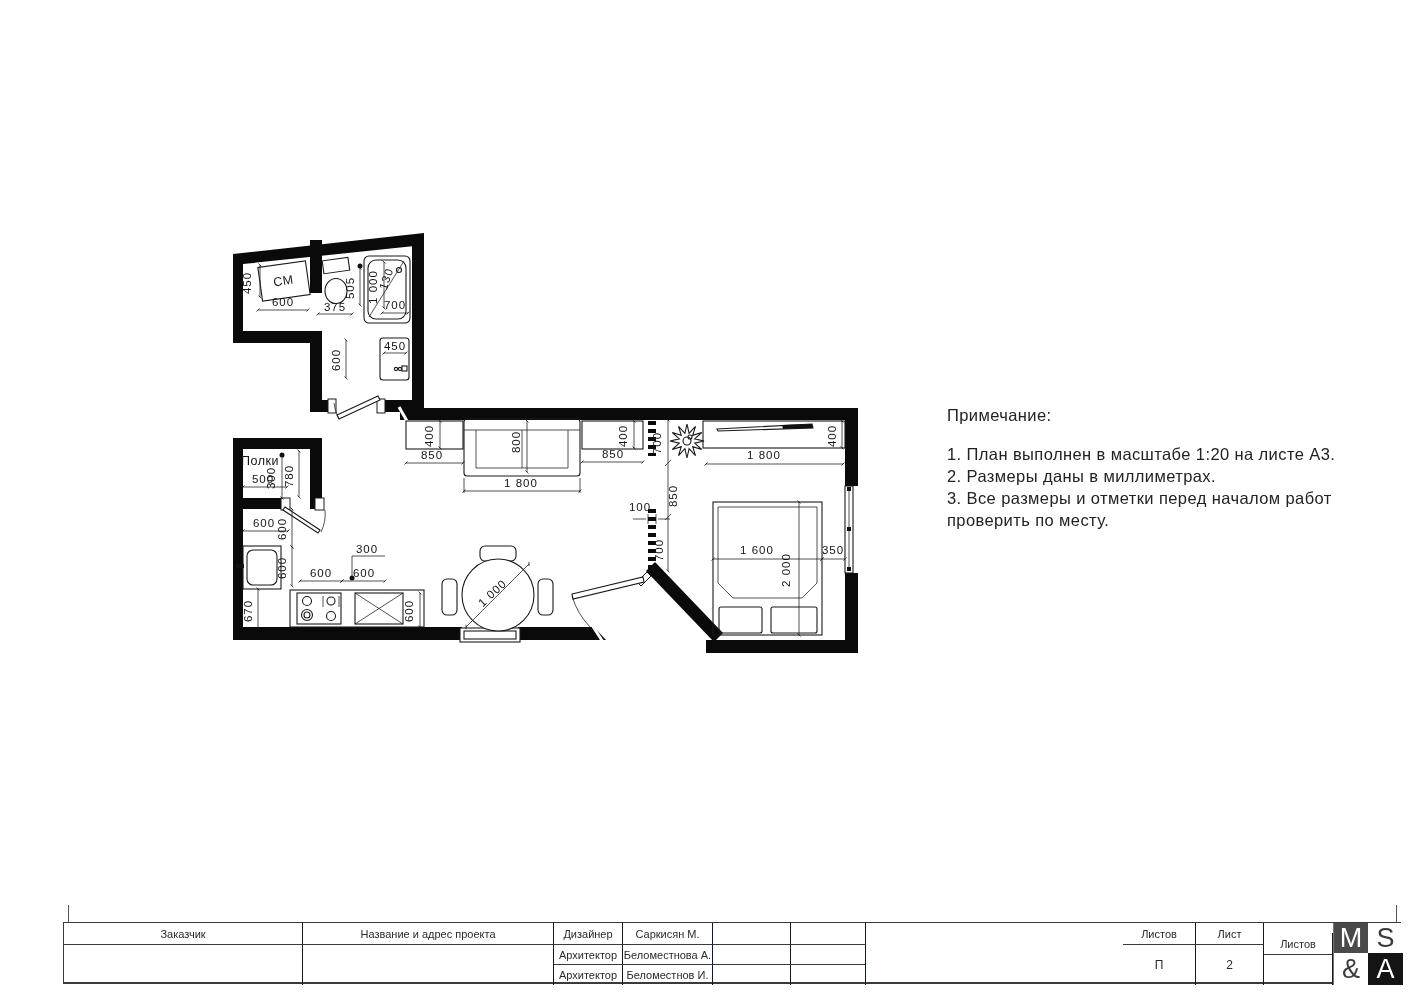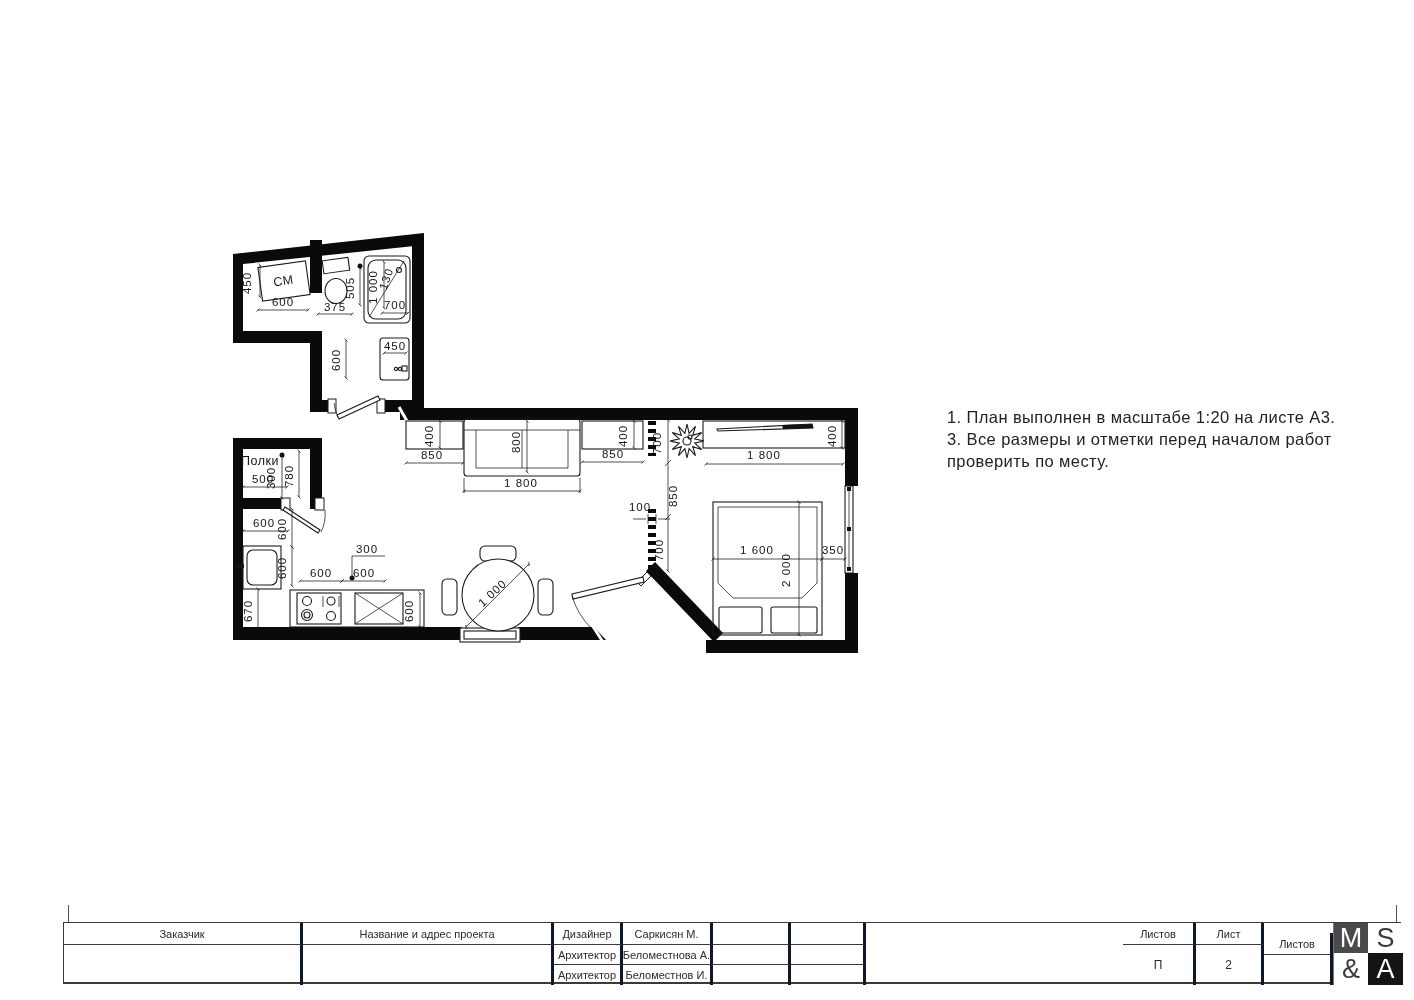--- a/index.html
+++ b/index.html
@@ -21,21 +21,21 @@
   .big{font-size:12.5px;letter-spacing:0.5px;}
   
   .notes{position:absolute;left:947px;top:406px;width:392px;font-size:16.5px;
          letter-spacing:0.4px;color:#222;}
   .notes-heading{margin-bottom:18px;}
   .note-line{line-height:22px;}
   
   .tb{position:absolute;left:63px;top:922px;width:1338px;height:62px;
       border:1px solid #3a3a3a;border-bottom-width:2px;box-sizing:border-box;
       font-size:11px;color:#2a2a2a;}
-  .cell{position:absolute;box-sizing:border-box;border-right:3px solid #0f172a;
+  .cell{position:absolute;box-sizing:border-box;border-right:1px solid #0f172a;
         display:flex;align-items:center;justify-content:center;white-space:nowrap;
         overflow:hidden;}
   .cb{border-bottom:1px solid #3a3a3a;}
   .sheet-title{font-size:15px;letter-spacing:0.4px;}
   .stage-val{font-size:12px;}
   .logo{position:absolute;left:1269px;top:0;width:69px;height:62px;border-left:1px solid #777;}
   .logo .lg{position:absolute;display:flex;align-items:center;justify-content:center;
             font-size:27px;font-family:"Liberation Sans",sans-serif;}
   .stub{position:absolute;width:1px;height:17px;background:#555;}
 </style>
@@ -279,22 +279,24 @@
         <text x="663" y="550" transform="rotate(-90 663 550)" class="lbl">700</text>
         <text x="764" y="459" class="lbl">1 800</text>
         <text x="836" y="436" transform="rotate(-90 836 436)" class="lbl">400</text>
         <text x="757" y="554" class="lbl">1 600</text>
         <text x="790" y="570" transform="rotate(-90 790 570)" class="lbl">2 000</text>
         <text x="833" y="554" class="lbl">350</text>
       </g>
   </svg>
 
   <div class="notes">
+    <div class="notes-heading">Примечание:</div>
     <div id="notes-items">
         <div class="note-line">1. План выполнен в масштабе 1:20 на листе А3.</div>
+        <div class="note-line">2. Размеры даны в миллиметрах.</div>
         <div class="note-line">3. Все размеры и отметки перед началом работ проверить по месту.</div>
       </div>
   </div>
 
   <div class="stub" style="left:68px;top:905px;"></div>
   <div class="stub" style="left:1396px;top:905px;"></div>
 
   <div class="tb">
     <div class="cell cb" style="left:0;top:0;width:239px;height:22px">Заказчик</div>
     <div class="cell" style="left:0;top:22px;width:239px;height:40px"></div>

